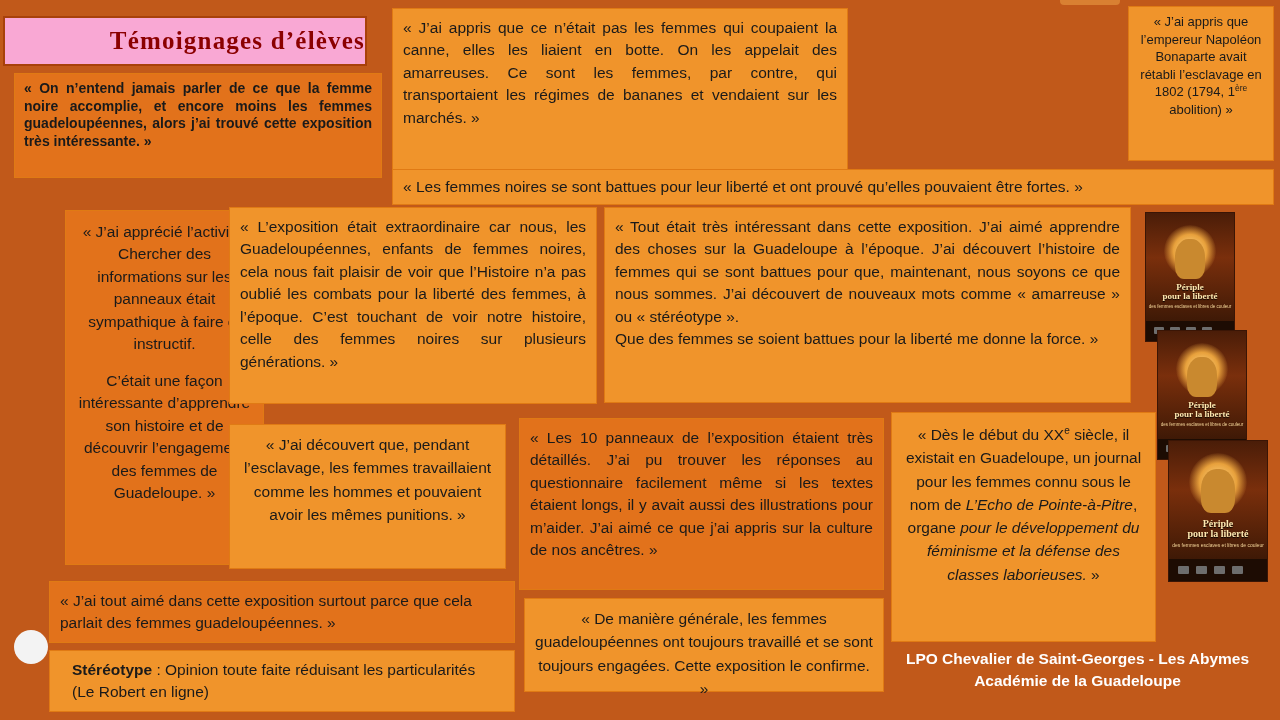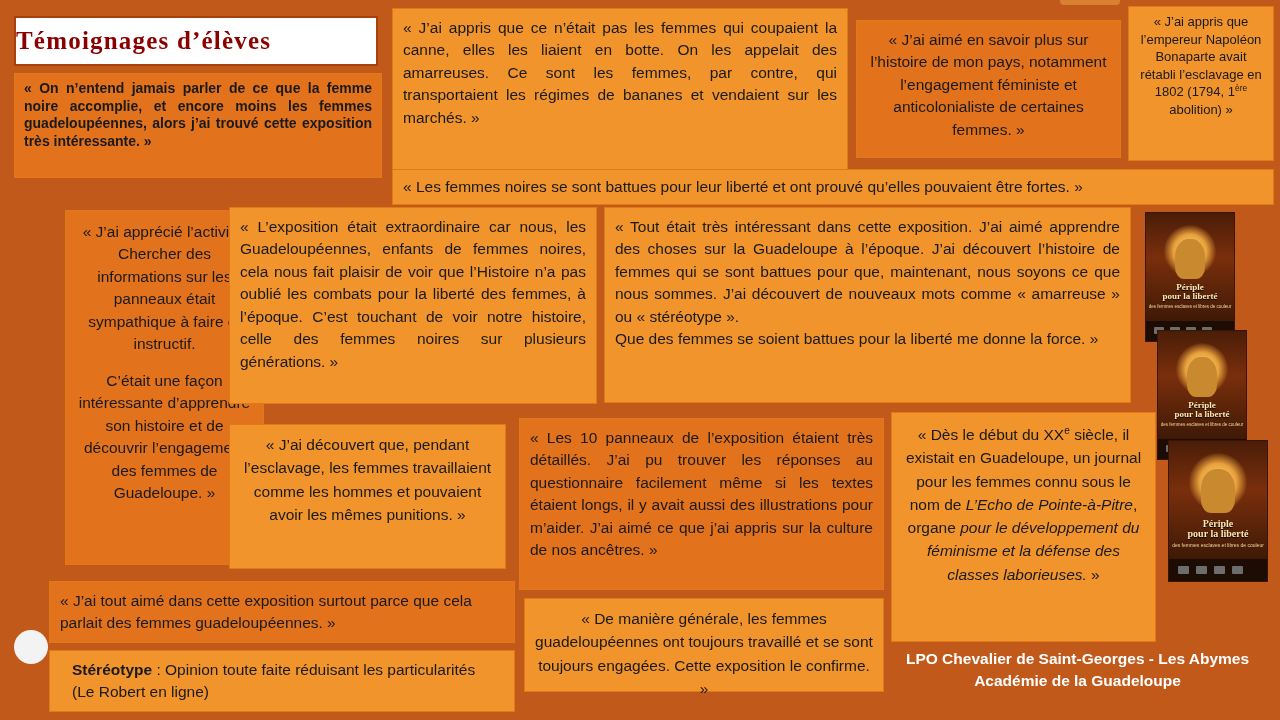--- a/index.html
+++ b/index.html
@@ -34,27 +34,27 @@
   }
   .box.deep {
     background: #E2721B;
   }
   .box.center { text-align: center; }
   .box.just { text-align: justify; }
   .box.left { text-align: left; }
 
   .title-box {
     position: absolute;
-    left: 14px; top: 16px;
+    left: 3px; top: 16px;
     width: 360px; height: 46px;
-    background: #ffffff;
+    background: #f9a8d4;
     border: 2px solid #A8410A;
     display: flex;
     align-items: center;
-    justify-content: flex-start;
+    justify-content: flex-end;
   }
   .title-text {
     font-family: "Liberation Serif", serif;
     font-weight: bold;
     font-size: 25px;
     color: #8B0000;
     letter-spacing: 1.2px;
   }
   .footer {
     position: absolute;
@@ -146,23 +146,20 @@
   </div>
 
   <div class="box deep just" style="left:14px; top:73px; width:368px; height:105px; font-size:14px;font-weight:bold;">
     <span>« On n’entend jamais parler de ce que la femme noire accomplie, et encore moins les femmes guadeloupéennes, alors j’ai trouvé cette exposition très intéressante. »</span>
   </div>
 
   <div class="box just" style="left:392px; top:8px; width:456px; height:179px; padding:8px 10px; line-height:1.45;">
     <span>« J’ai appris que ce n’était pas les femmes qui coupaient la canne, elles les liaient en botte. On les appelait des amarreuses. Ce sont les femmes, par contre, qui transportaient les régimes de bananes et vendaient sur les marchés. »</span>
   </div>
 
-  <div class="box deep center" style="left:856px; top:20px; width:265px; height:138px; padding:8px 10px; line-height:1.45;">
-    <span>« J’ai aimé en savoir plus sur l’histoire de mon pays, notamment l’engagement féministe et anticolonialiste de certaines femmes. »</span>
-  </div>
 
   <div class="box center" style="left:1128px; top:6px; width:146px; height:155px; font-size:13px; padding:6px 7px; line-height:1.35;">
     <span>« J’ai appris que l’empereur Napoléon Bonaparte avait rétabli l’esclavage en 1802 (1794, 1</span><sup>ère</sup><span> abolition) »</span>
   </div>
 
   <div class="box left" style="left:392px; top:169px; width:882px; height:36px; display:flex; align-items:center; padding:2px 10px;">
     <span>« Les femmes noires se sont battues pour leur liberté et ont prouvé qu’elles pouvaient être fortes. »</span>
   </div>
 
   <div class="box deep center" style="left:20px; top:210px; width:199px; height:355px; padding:10px 8px; line-height:1.45;margin-left:45px;">

